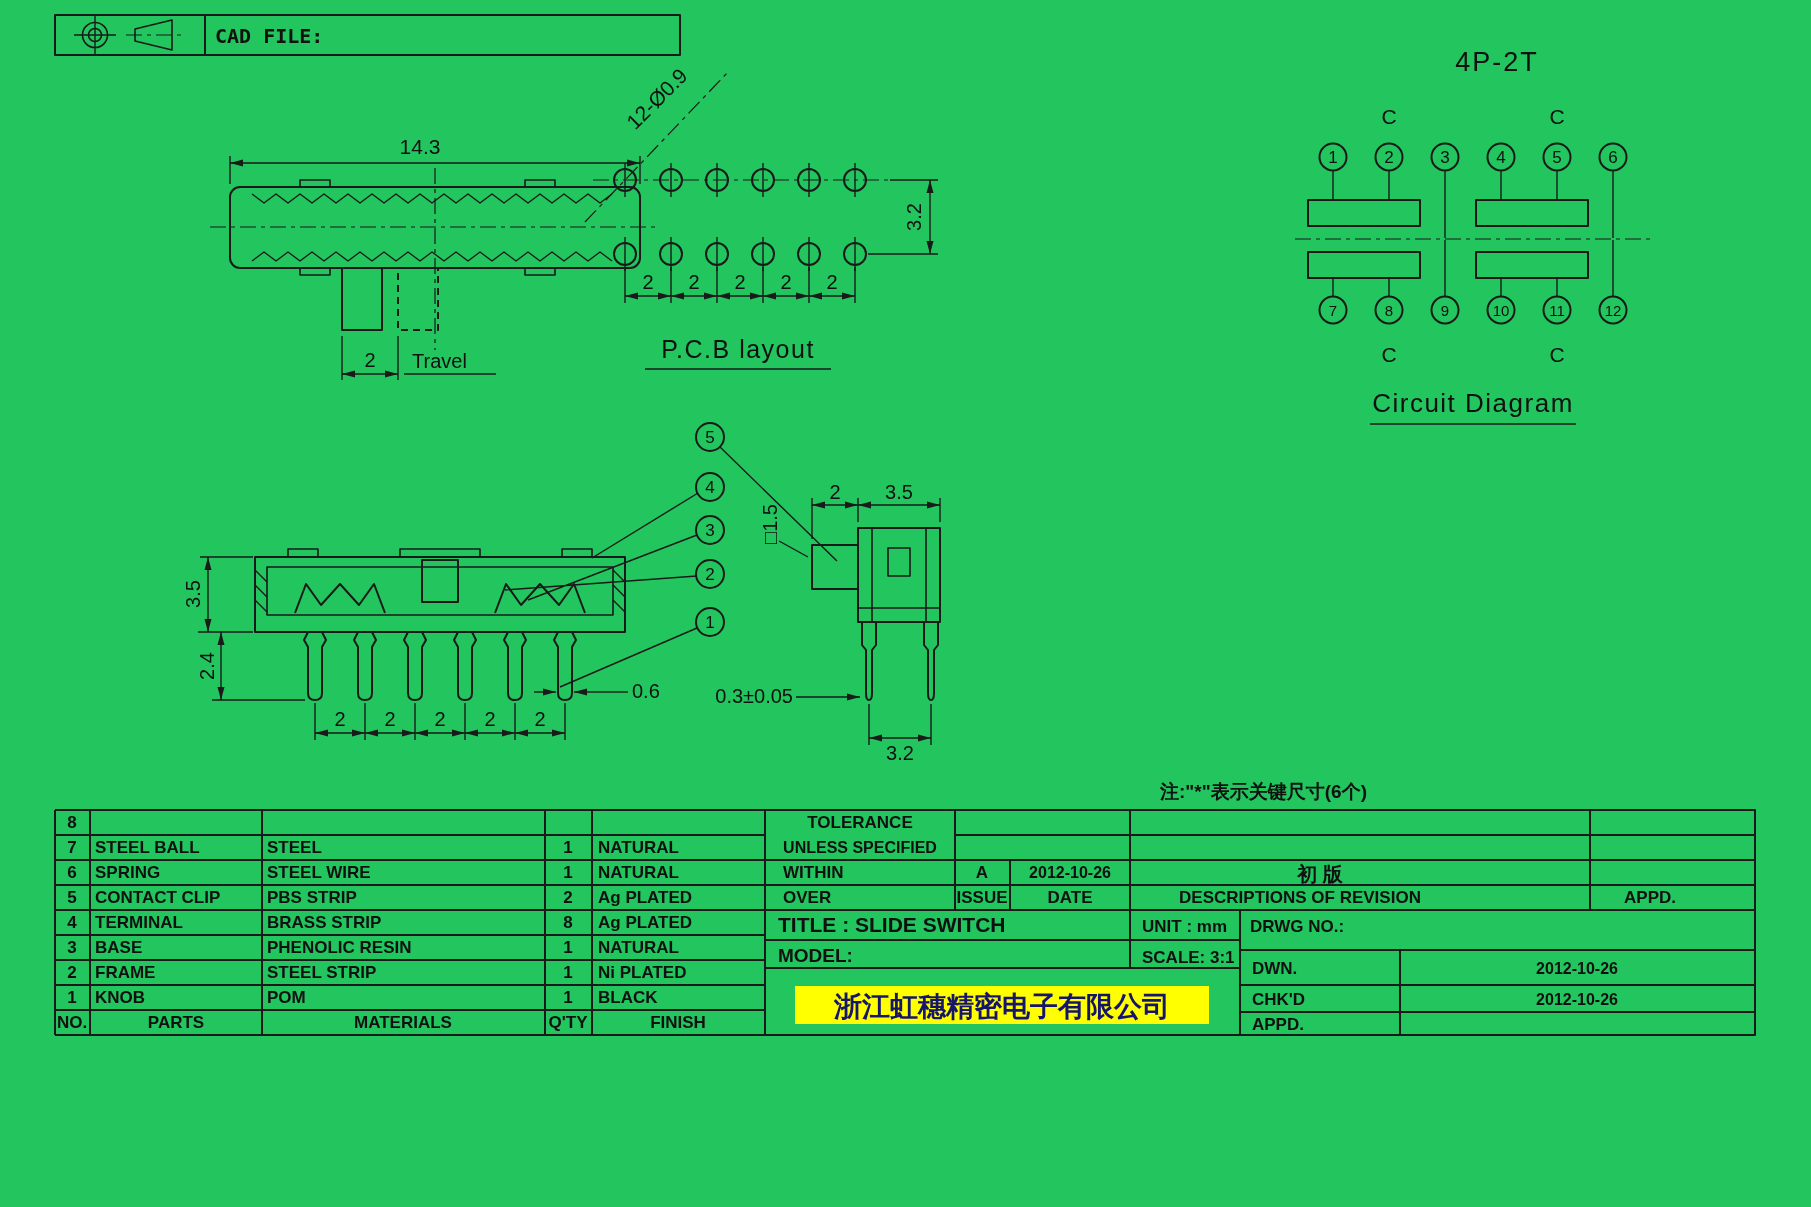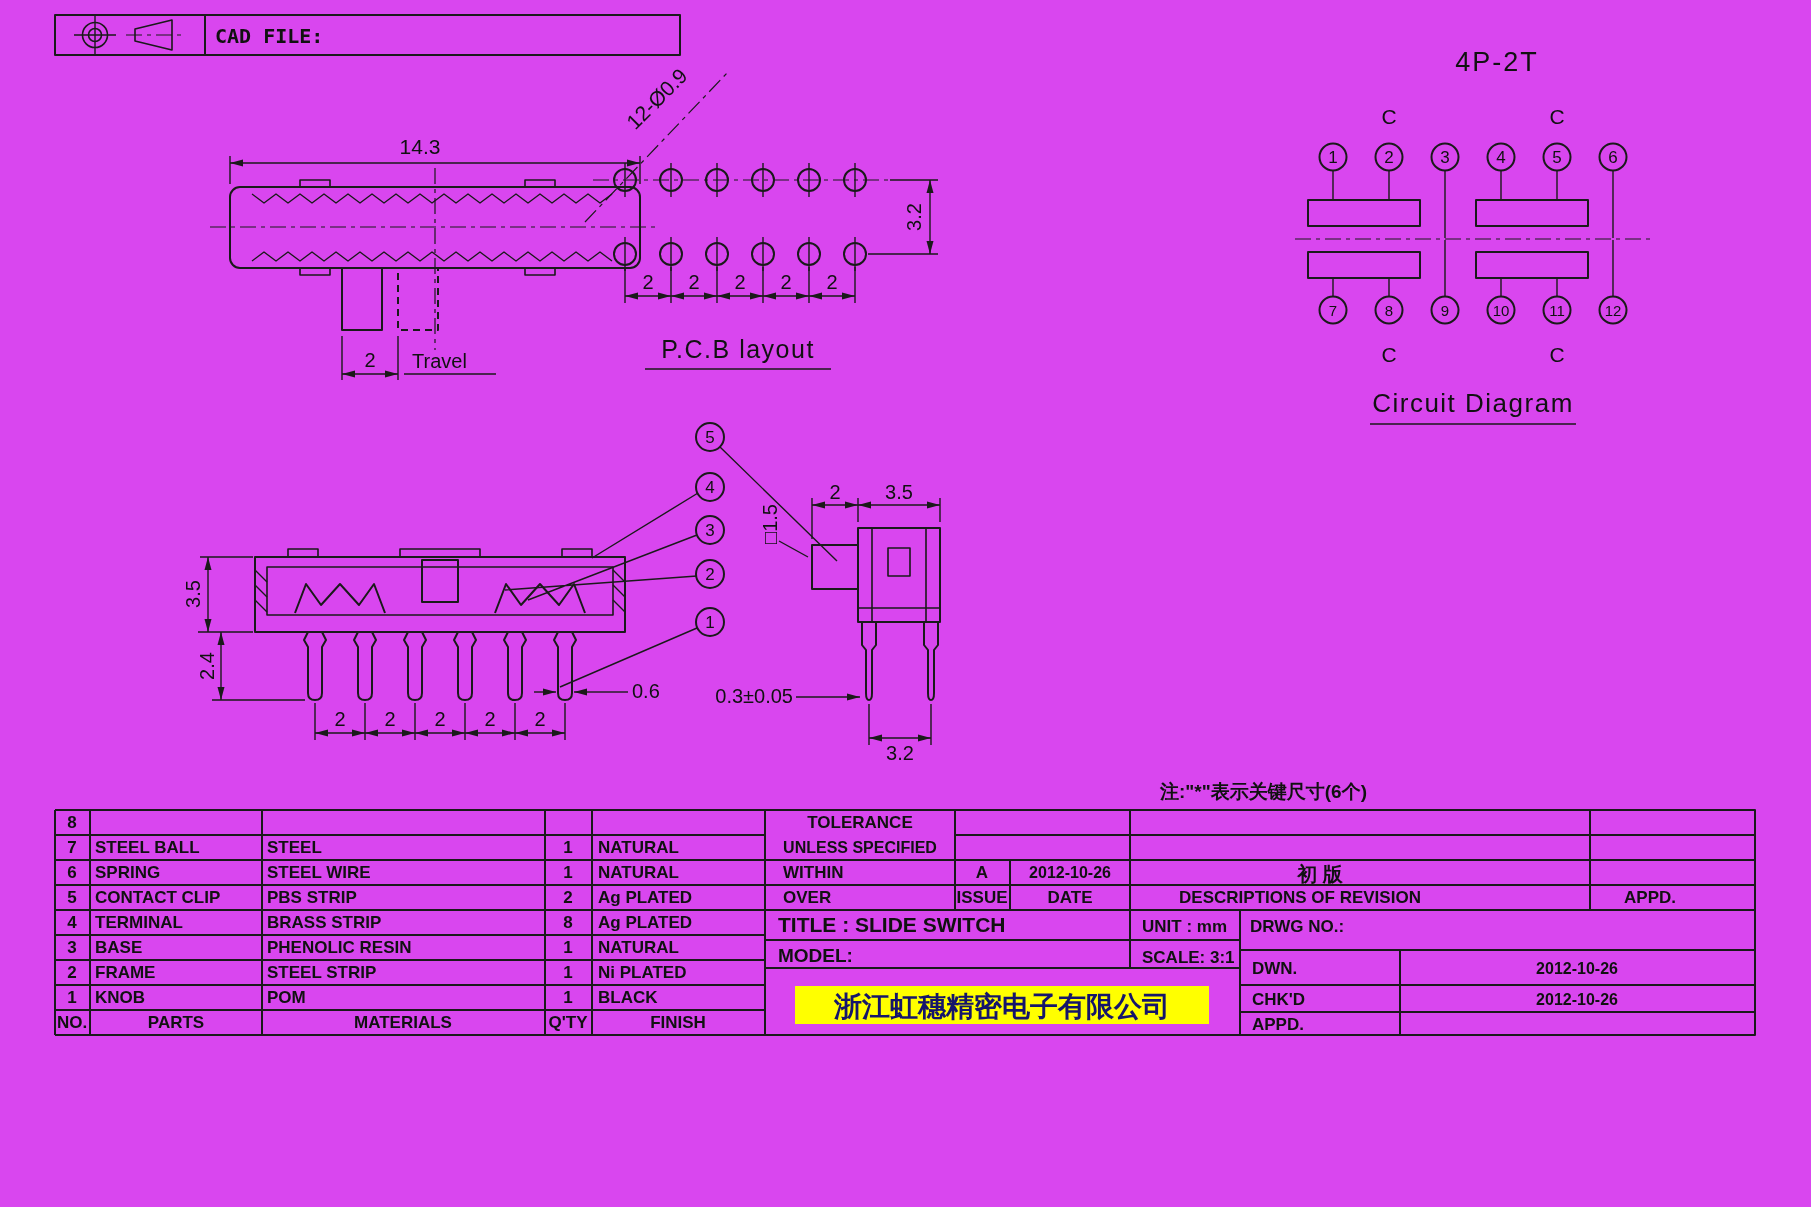--- a/index.html
+++ b/index.html
@@ -1,16 +1,16 @@
 <!DOCTYPE html>
 <html><head>
 <meta charset="utf-8">
 <style>
   html,body{margin:0;padding:0;background:#ffffff;}
-  .sheet{position:relative;width:1811px;height:1207px;background:#d946ef;overflow:hidden;}
+  .sheet{position:relative;width:1811px;height:1207px;background:#22c55e;overflow:hidden;}
   .sheet > svg{position:absolute;left:0;top:0;}
   .ln{stroke:#1a1a1a;stroke-width:2;fill:none;stroke-linejoin:round;}
   .w1{stroke-width:1.3;}
   .w15{stroke-width:1.6;}
   .cl{stroke:#1a1a1a;stroke-width:1.2;fill:none;stroke-dasharray:16 5 4 5;}
   .dsh{stroke-dasharray:7 5;}
   .dl{stroke:#1a1a1a;stroke-width:1.4;fill:none;}
   text{fill:#111111;font-family:"Liberation Sans",sans-serif;}
   .mid{text-anchor:middle;}
   .end{text-anchor:end;}

